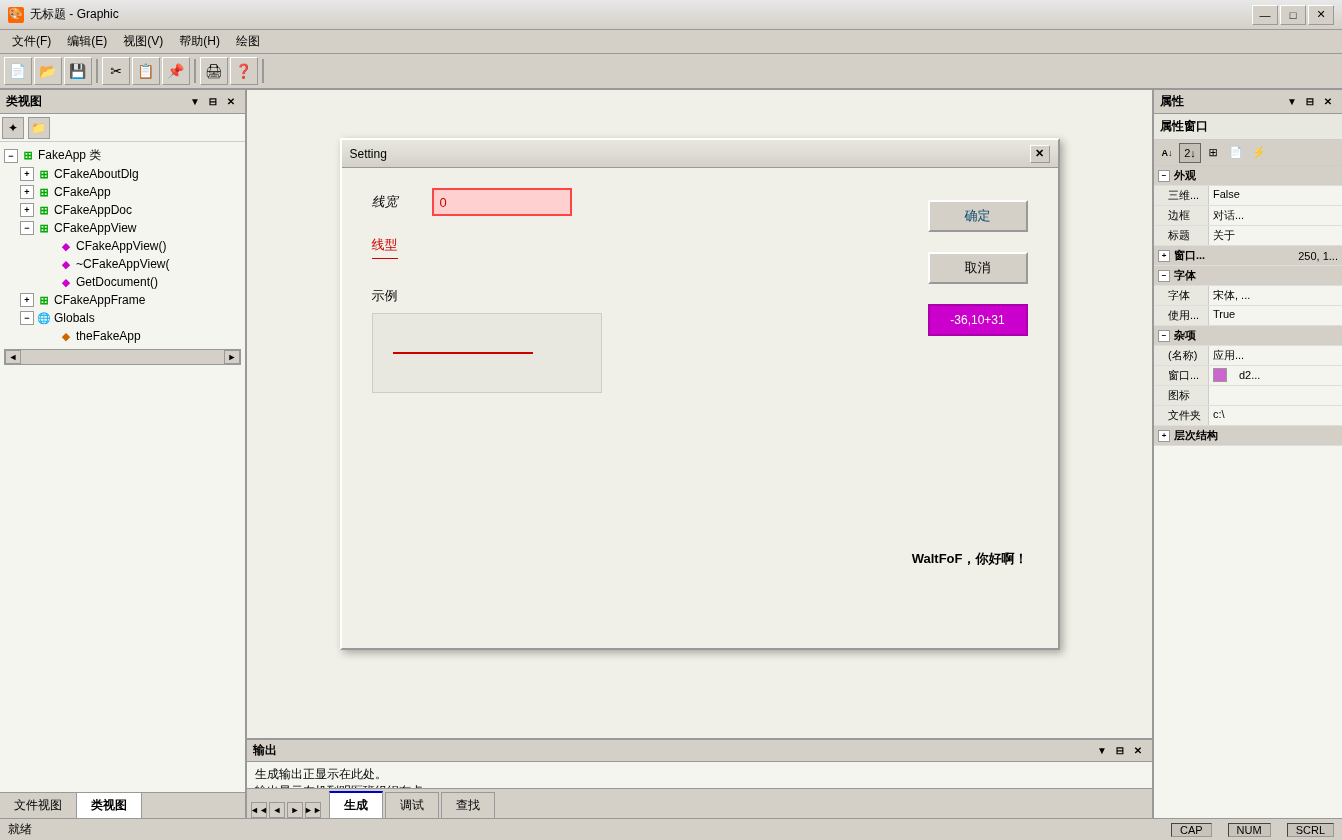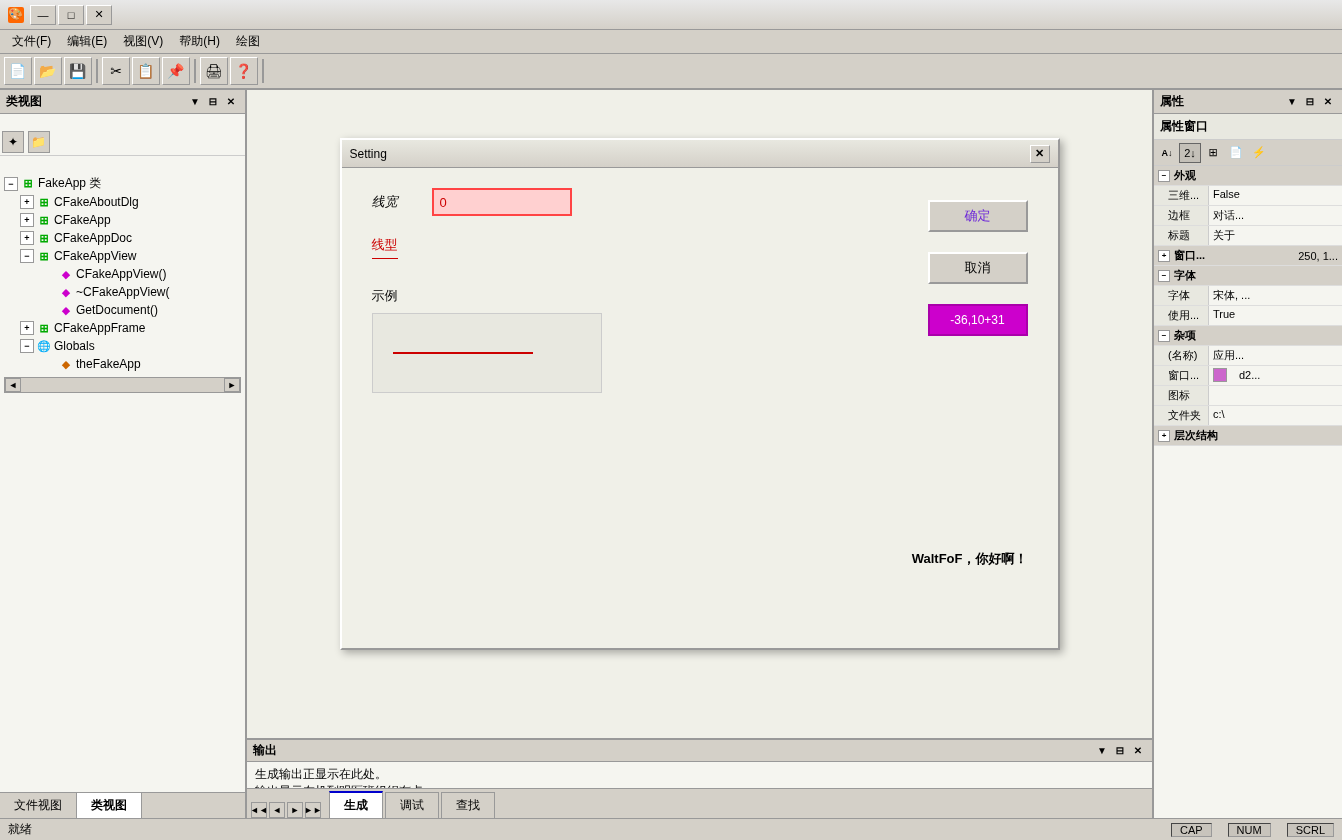--- a/index.html
+++ b/index.html
@@ -89,21 +89,20 @@
       margin: 0 2px;
     }
 
     
     .left-panel {
       width: 247px;
       background: #f5f5f0;
       border-right: 2px solid #999;
       display: flex;
       flex-direction: column;
-      gap: 14px;
     }
     .panel-header {
       height: 24px;
       background: #d4d0c8;
       border-bottom: 1px solid #999;
       display: flex;
       align-items: center;
       padding: 0 6px;
       font-size: 12px;
       font-weight: bold;
@@ -381,21 +380,21 @@
       height: 32px;
       background: #d4d0c8;
       border: 2px solid #999;
       border-top-color: #fff;
       border-left-color: #fff;
       cursor: pointer;
       font-size: 13px;
       display: flex; align-items: center; justify-content: center;
     }
     .dialog-btn-ok {
-      color: #6d28d9;
+      color: #0c4a6e;
       font-family: Liberation Serif, serif;
     }
     .dialog-btn-cancel {
     }
     .dialog-btn-purple {
       background: #cc00cc;
       color: white;
       font-size: 12px;
       border-color: #aa00aa;
     }
@@ -545,20 +544,21 @@
       background: #c4c0b8;
     }
   </style>
 </head>
 <body>
 
 <div class="app-window">
 
   <div class="title-bar">
     <span class="title-bar-icon">🎨</span>
+    <span class="title-bar-text">无标题 - Graphic</span>
     <div class="title-bar-buttons">
       <button class="title-btn">—</button>
       <button class="title-btn">□</button>
       <button class="title-btn close">✕</button>
     </div>
   </div>
 
   <div class="menu-bar">
     <span class="menu-item">文件(F)</span>
     <span class="menu-item">编辑(E)</span>

